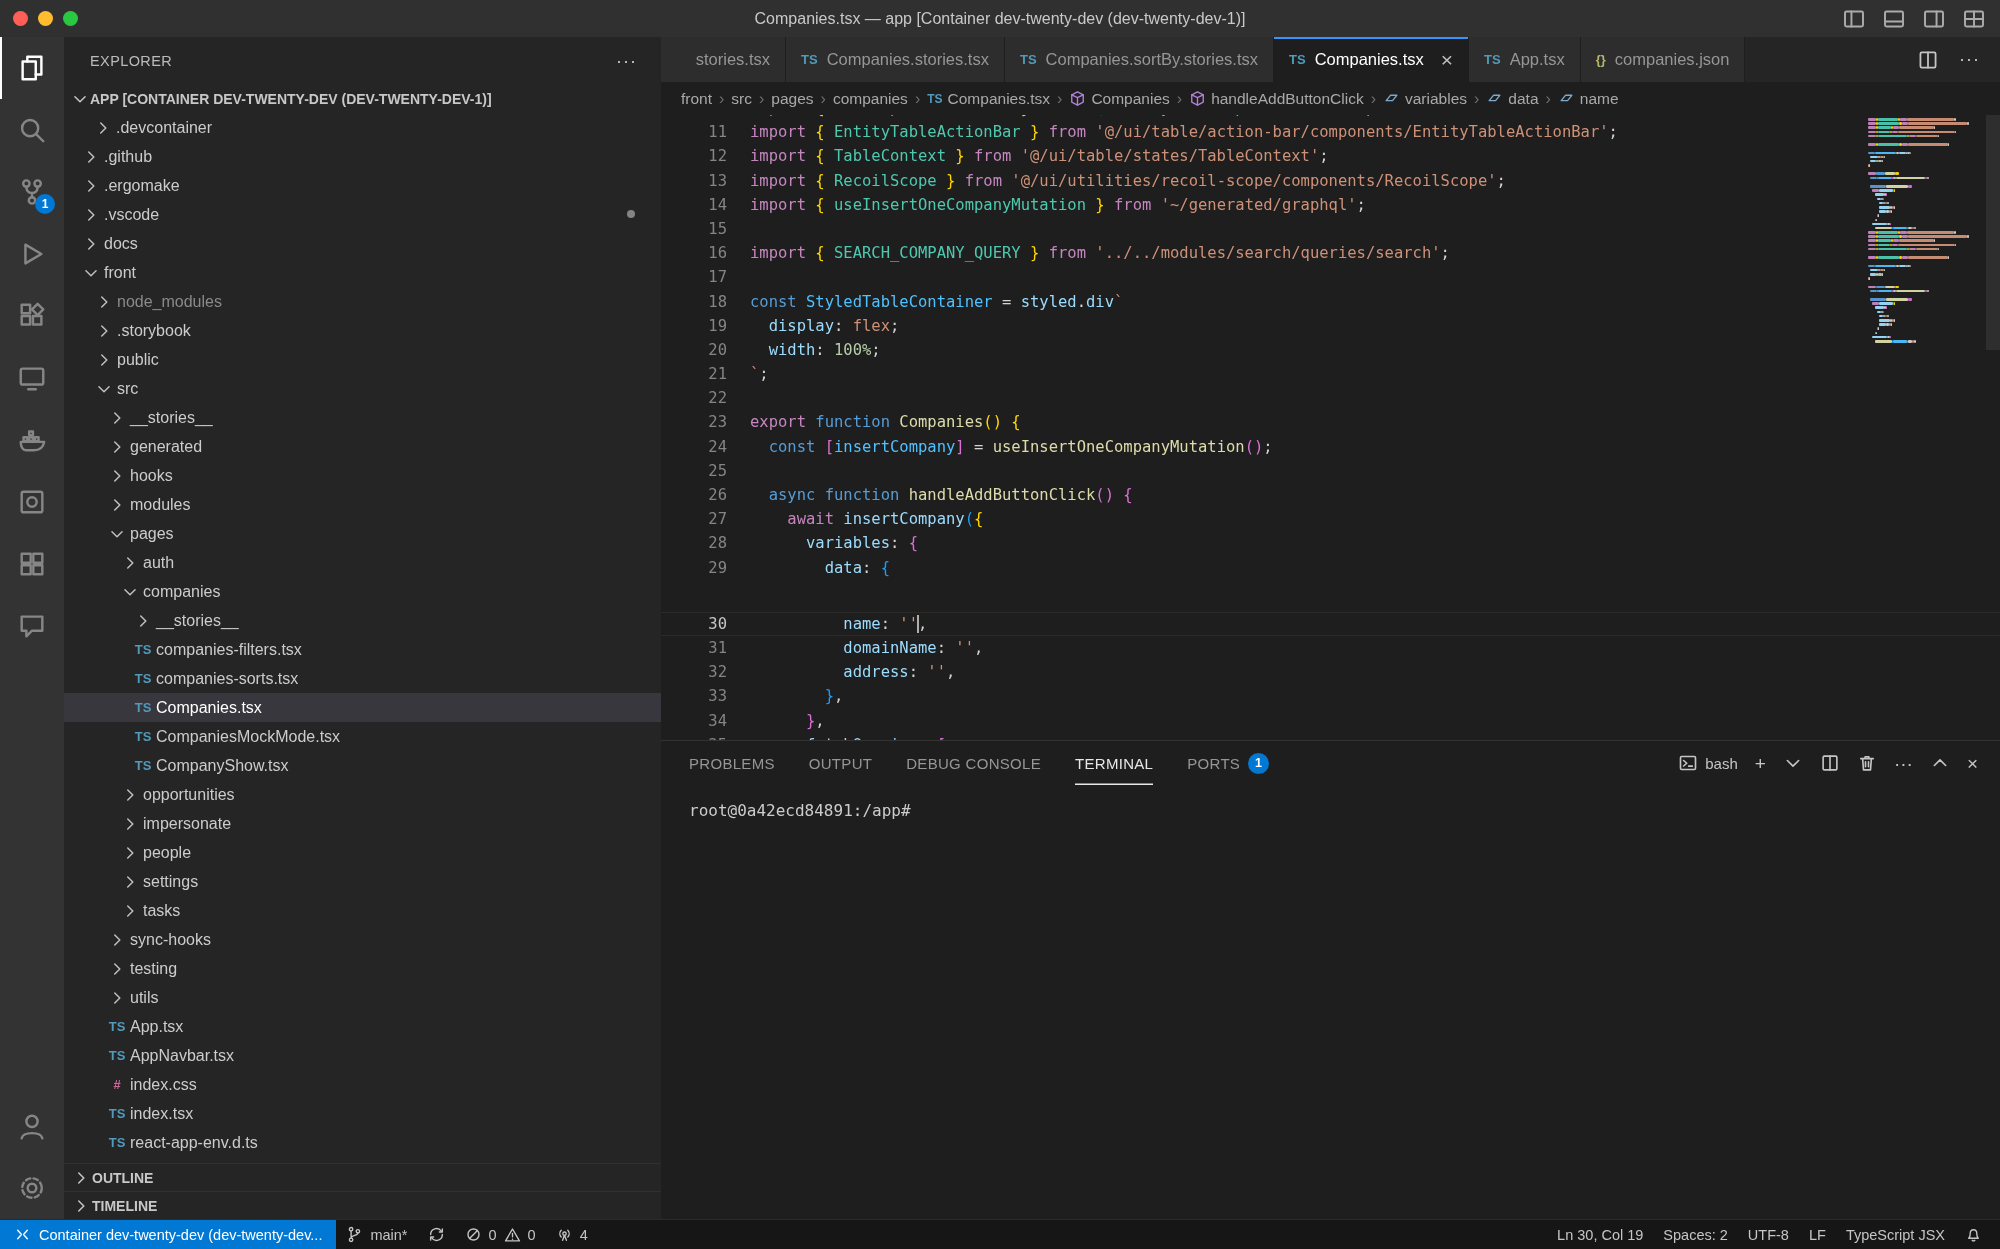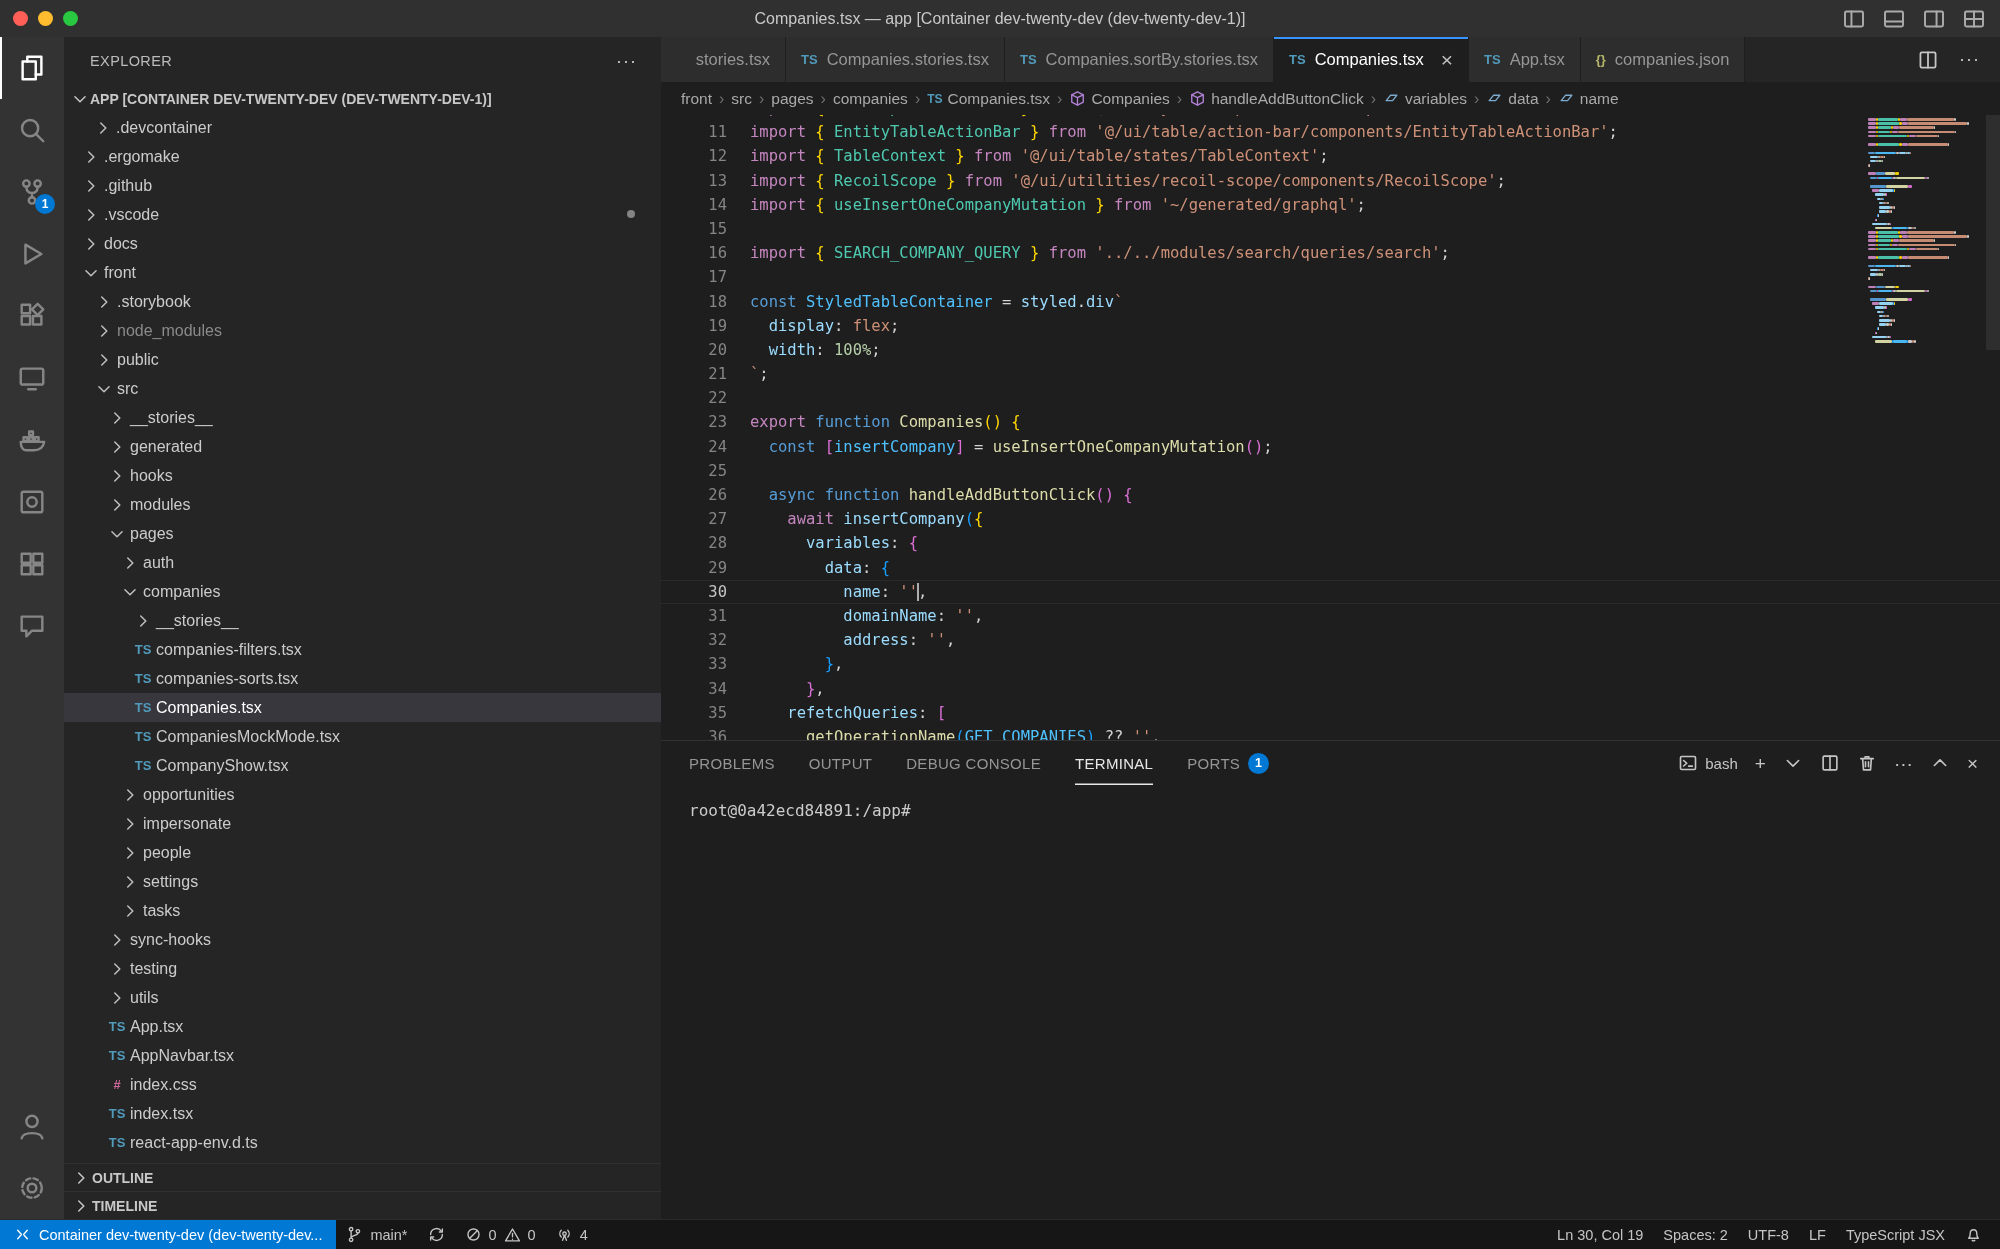--- a/index.html
+++ b/index.html
@@ -63,21 +63,21 @@
 
   .breadcrumbs { height:33px; flex:none; display:flex; align-items:center; font-size:15.5px; color:#a9a9a9; padding-left:20px; white-space:nowrap; overflow:hidden; }
   .bc-item { display:inline-flex; align-items:center; gap:5px; cursor:pointer; }
   .bc-sep { color:#6e6e6e; margin:0 7px; font-size:16px; }
   .bc-ic { width:17px; height:17px; display:inline-flex; }
   .bc-ts { font-weight:bold; font-size:12px; color:#519aba; }
 
   .codewrap { height:625px; flex:none; position:relative; overflow:hidden; }
   .lines { margin-top:-19px; }
   .cline { display:flex; height:24.2px; line-height:24.2px; font-family:"DejaVu Sans Mono", monospace; font-size:15.5px; white-space:pre; }
-  .cline.cur { box-shadow: inset 0 1px 0 #2a2a2a, inset 0 -1px 0 #2a2a2a; }
+  .cline.cur { box-shadow: inset 0 1px 0 #2a2a2a, inset 0 -1px 0 #2a2a2a; margin-top: 32px; }
   .cline.cur .ln { color:#c6c6c6; }
   .ln { width:66px; flex:none; text-align:right; color:#858585; }
   .ltext { padding-left:23px; }
   .cursor { display:inline-block; width:2px; height:18px; background:#aeafad; vertical-align:text-bottom; margin:0 -1px; }
 
   .minimap { position:absolute; top:2px; right:14px; width:118px; font-size:0; opacity:.95; }
   .mrow { height:4.2px; white-space:nowrap; }
   .mseg { display:inline-block; height:2.6px; border-radius:1px; vertical-align:top; margin-top:1px; }
   .vthumb { position:absolute; top:0; right:0; width:14px; height:235px; background:rgba(121,121,121,0.18); }
 
@@ -272,29 +272,29 @@
               </svg>
             </span>
             <span class="tlabel">.devcontainer</span>
           </div>
           <div class="trow" style="padding-left: 16px;">
             <span class="twist">
               <svg viewBox="0 0 16 16" fill="none" stroke="currentColor" stroke-width="1.3" stroke-linecap="round" stroke-linejoin="round" style="width:100%;height:100%">
                 <path d="M6 3.5L10.5 8 6 12.5"></path>
               </svg>
             </span>
+            <span class="tlabel">.github</span>
+          </div>
+          <div class="trow" style="padding-left: 16px;">
+            <span class="twist">
+              <svg viewBox="0 0 16 16" fill="none" stroke="currentColor" stroke-width="1.3" stroke-linecap="round" stroke-linejoin="round" style="width:100%;height:100%">
+                <path d="M6 3.5L10.5 8 6 12.5"></path>
+              </svg>
+            </span>
             <span class="tlabel">.ergomake</span>
-          </div>
-          <div class="trow" style="padding-left: 16px;">
-            <span class="twist">
-              <svg viewBox="0 0 16 16" fill="none" stroke="currentColor" stroke-width="1.3" stroke-linecap="round" stroke-linejoin="round" style="width:100%;height:100%">
-                <path d="M6 3.5L10.5 8 6 12.5"></path>
-              </svg>
-            </span>
-            <span class="tlabel">.github</span>
           </div>
           <div class="trow" style="padding-left: 16px;">
             <span class="twist">
               <svg viewBox="0 0 16 16" fill="none" stroke="currentColor" stroke-width="1.3" stroke-linecap="round" stroke-linejoin="round" style="width:100%;height:100%">
                 <path d="M6 3.5L10.5 8 6 12.5"></path>
               </svg>
             </span>
             <span class="tlabel">.vscode</span>
             <span class="moddot"></span>
           </div>
@@ -307,35 +307,35 @@
             <span class="tlabel">docs</span>
           </div>
           <div class="trow" style="padding-left: 16px;">
             <span class="twist">
               <svg viewBox="0 0 16 16" fill="none" stroke="currentColor" stroke-width="1.3" stroke-linecap="round" stroke-linejoin="round" style="width:100%;height:100%">
                 <path d="M3.5 6L8 10.5 12.5 6"></path>
               </svg>
             </span>
             <span class="tlabel">front</span>
           </div>
+          <div class="trow dim" style="padding-left: 29px;">
+            <span class="twist">
+              <svg viewBox="0 0 16 16" fill="none" stroke="currentColor" stroke-width="1.3" stroke-linecap="round" stroke-linejoin="round" style="width:100%;height:100%">
+                <path d="M6 3.5L10.5 8 6 12.5"></path>
+              </svg>
+            </span>
+            <span class="tlabel">node_modules</span>
+          </div>
           <div class="trow" style="padding-left: 29px;">
             <span class="twist">
               <svg viewBox="0 0 16 16" fill="none" stroke="currentColor" stroke-width="1.3" stroke-linecap="round" stroke-linejoin="round" style="width:100%;height:100%">
                 <path d="M6 3.5L10.5 8 6 12.5"></path>
               </svg>
             </span>
             <span class="tlabel">.storybook</span>
-          </div>
-          <div class="trow dim" style="padding-left: 29px;">
-            <span class="twist">
-              <svg viewBox="0 0 16 16" fill="none" stroke="currentColor" stroke-width="1.3" stroke-linecap="round" stroke-linejoin="round" style="width:100%;height:100%">
-                <path d="M6 3.5L10.5 8 6 12.5"></path>
-              </svg>
-            </span>
-            <span class="tlabel">node_modules</span>
           </div>
           <div class="trow" style="padding-left: 29px;">
             <span class="twist">
               <svg viewBox="0 0 16 16" fill="none" stroke="currentColor" stroke-width="1.3" stroke-linecap="round" stroke-linejoin="round" style="width:100%;height:100%">
                 <path d="M6 3.5L10.5 8 6 12.5"></path>
               </svg>
             </span>
             <span class="tlabel">public</span>
           </div>
           <div class="trow" style="padding-left: 29px;">

